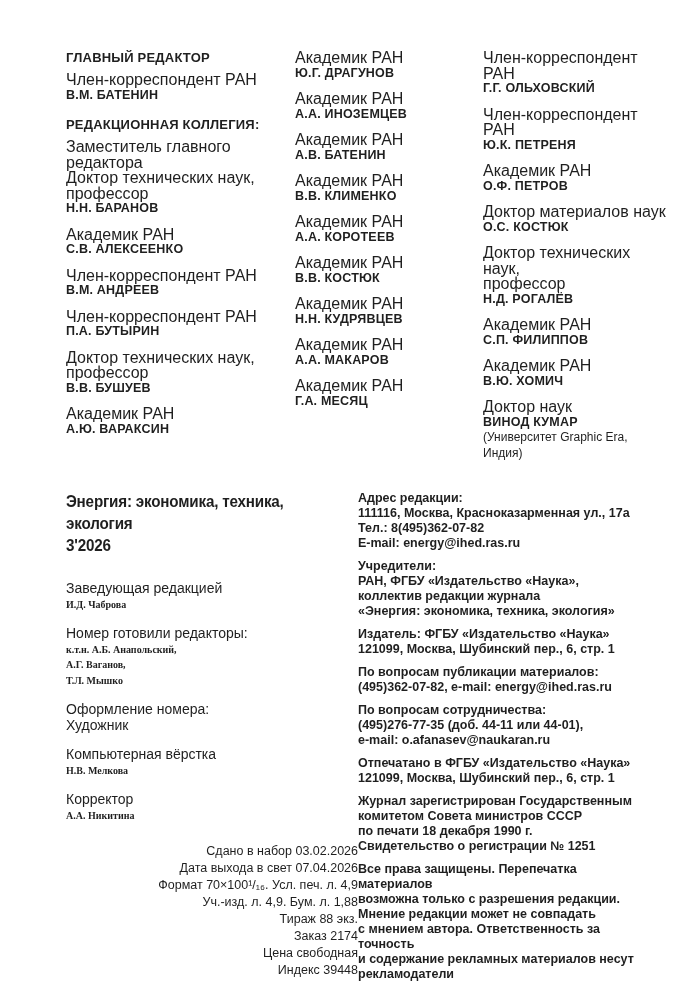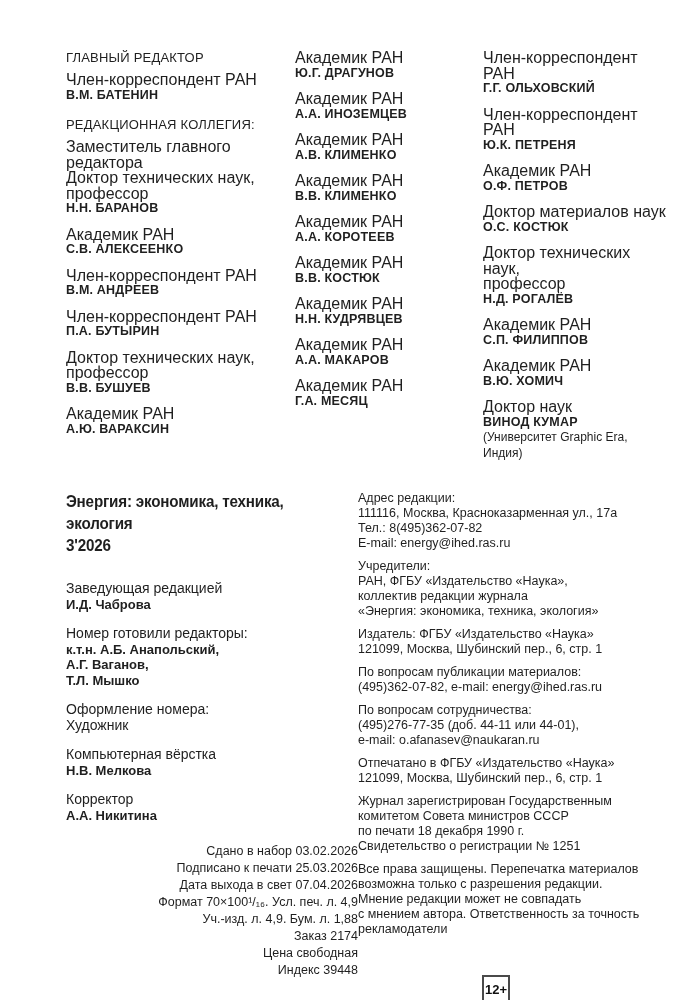--- a/index.html
+++ b/index.html
@@ -16,21 +16,21 @@
   }
   
   .board-section {
     display: grid;
     grid-template-columns: 229px 188px auto;
     padding: 50px 30px 0 66px;
     box-sizing: border-box;
   }
   .board-heading {
     font-size: 13px;
-    font-weight: normal;
+    font-weight: bold;
     line-height: 16px;
     margin: 0 0 6px 0;
     letter-spacing: 0.2px;
   }
   .board-heading.mt { margin-top: 14px; }
   .member { margin: 0 0 10px 0; }
   .member-title { font-size: 16px; line-height: 15.5px; }
   .member-name  { font-size: 12.5px; font-weight: bold; line-height: 15.5px; letter-spacing: 0.2px; }
   .member-note  { font-size: 12px; line-height: 15.5px; }
   
@@ -45,24 +45,24 @@
     font-size: 16px;
     font-weight: bold;
     line-height: 22px;
     letter-spacing: -0.2px;
     transform: scaleX(0.95);
     transform-origin: left top;
     margin-bottom: 24px;
   }
   .staff-block { margin-bottom: 14px; }
   .staff-label { font-size: 14px; line-height: 15.5px; }
-  .staff-name  { font-size: 13px; font-weight: bold; line-height: 15.5px; }
+  .staff-name  { font-size: 10px; font-weight: bold; line-height: 15.5px; font-family: Liberation Serif, serif; }
   .print-info { margin-top: 20px; text-align: right; }
   .print-info-line { font-size: 12.5px; line-height: 17px; }
-  .pub-block { margin-bottom: 8px; }
+  .pub-block { margin-bottom: 8px; font-weight: bold; }
   .pub-line { font-size: 12.5px; line-height: 15px; }
   .age-badge {
     width: 28px;
     height: 28px;
     border: 2px solid #4a4a4a;
     margin-top: 38px;
     margin-left: 124px;
     display: flex;
     align-items: center;
     justify-content: center;
@@ -116,21 +116,21 @@
           <div class="member">
             <div class="member-title">Академик РАН</div>
             <div class="member-name">Ю.Г. ДРАГУНОВ</div>
           </div>
           <div class="member">
             <div class="member-title">Академик РАН</div>
             <div class="member-name">А.А. ИНОЗЕМЦЕВ</div>
           </div>
           <div class="member">
             <div class="member-title">Академик РАН</div>
-            <div class="member-name">А.В. КЛИМЕНКО</div>
+            <div class="member-name">А.В. БАТЕНИН</div>
           </div>
           <div class="member">
             <div class="member-title">Академик РАН</div>
             <div class="member-name">В.В. КЛИМЕНКО</div>
           </div>
           <div class="member">
             <div class="member-title">Академик РАН</div>
             <div class="member-name">А.А. КОРОТЕЕВ</div>
           </div>
           <div class="member">
@@ -213,24 +213,24 @@
             <div class="staff-label">Компьютерная вёрстка</div>
             <div class="staff-name">Н.В. Мелкова</div>
           </div>
           <div class="staff-block">
             <div class="staff-label">Корректор</div>
             <div class="staff-name">А.А. Никитина</div>
           </div>
         </div>
       <div class="print-info">
           <div class="print-info-line">Сдано в набор 03.02.2026</div>
-          <div class="print-info-line">Подписано к печати 25.03.2026</div>
           <div class="print-info-line">Дата выхода в свет 07.04.2026</div>
           <div class="print-info-line">Формат 70×100¹/₁₆. Усл. печ. л. 4,9</div>
           <div class="print-info-line">Уч.-изд. л. 4,9. Бум. л. 1,88</div>
+          <div class="print-info-line">Тираж 88 экз.</div>
           <div class="print-info-line">Заказ 2174</div>
           <div class="print-info-line">Цена свободная</div>
           <div class="print-info-line">Индекс 39448</div>
         </div>
     </div>
     <div>
       <div>
           <div class="pub-block">
             <div class="pub-line">Адрес редакции:</div>
             <div class="pub-line">111116, Москва, Красноказарменная ул., 17а</div>
@@ -264,20 +264,21 @@
             <div class="pub-line">Журнал зарегистрирован Государственным</div>
             <div class="pub-line">комитетом Совета министров СССР</div>
             <div class="pub-line">по печати 18 декабря 1990 г.</div>
             <div class="pub-line">Свидетельство о регистрации № 1251</div>
           </div>
           <div class="pub-block">
             <div class="pub-line">Все права защищены. Перепечатка материалов</div>
             <div class="pub-line">возможна только с разрешения редакции.</div>
             <div class="pub-line">Мнение редакции может не совпадать</div>
             <div class="pub-line">с мнением автора. Ответственность за точность</div>
+            <div class="pub-line">и содержание рекламных материалов несут</div>
             <div class="pub-line">рекламодатели</div>
           </div>
         </div>
       <div class="age-badge">12+</div>
     </div>
   </div>
 
 </div>
 
 </body></html>

